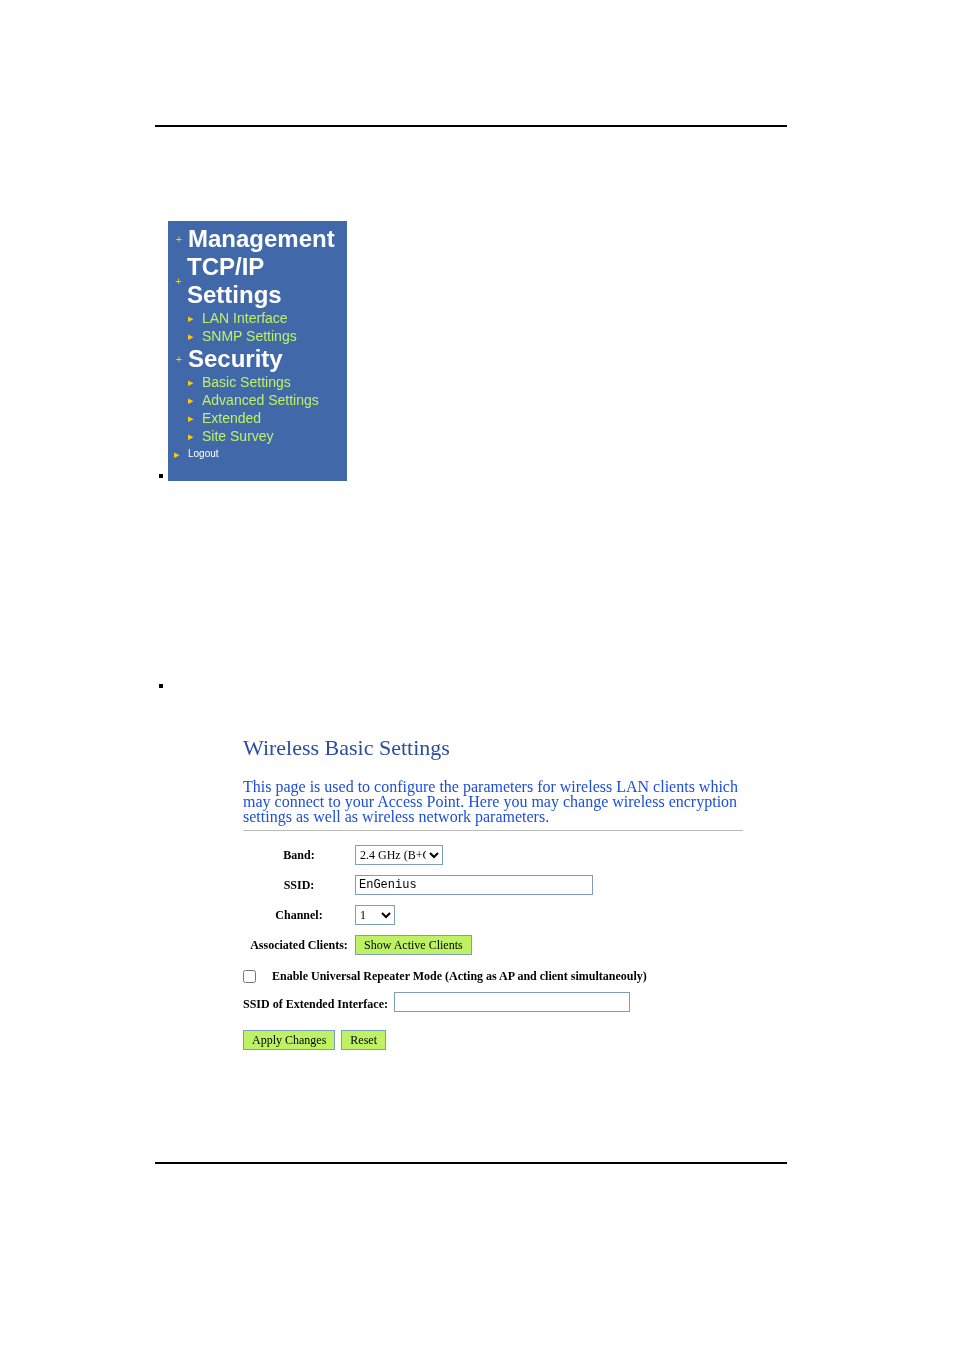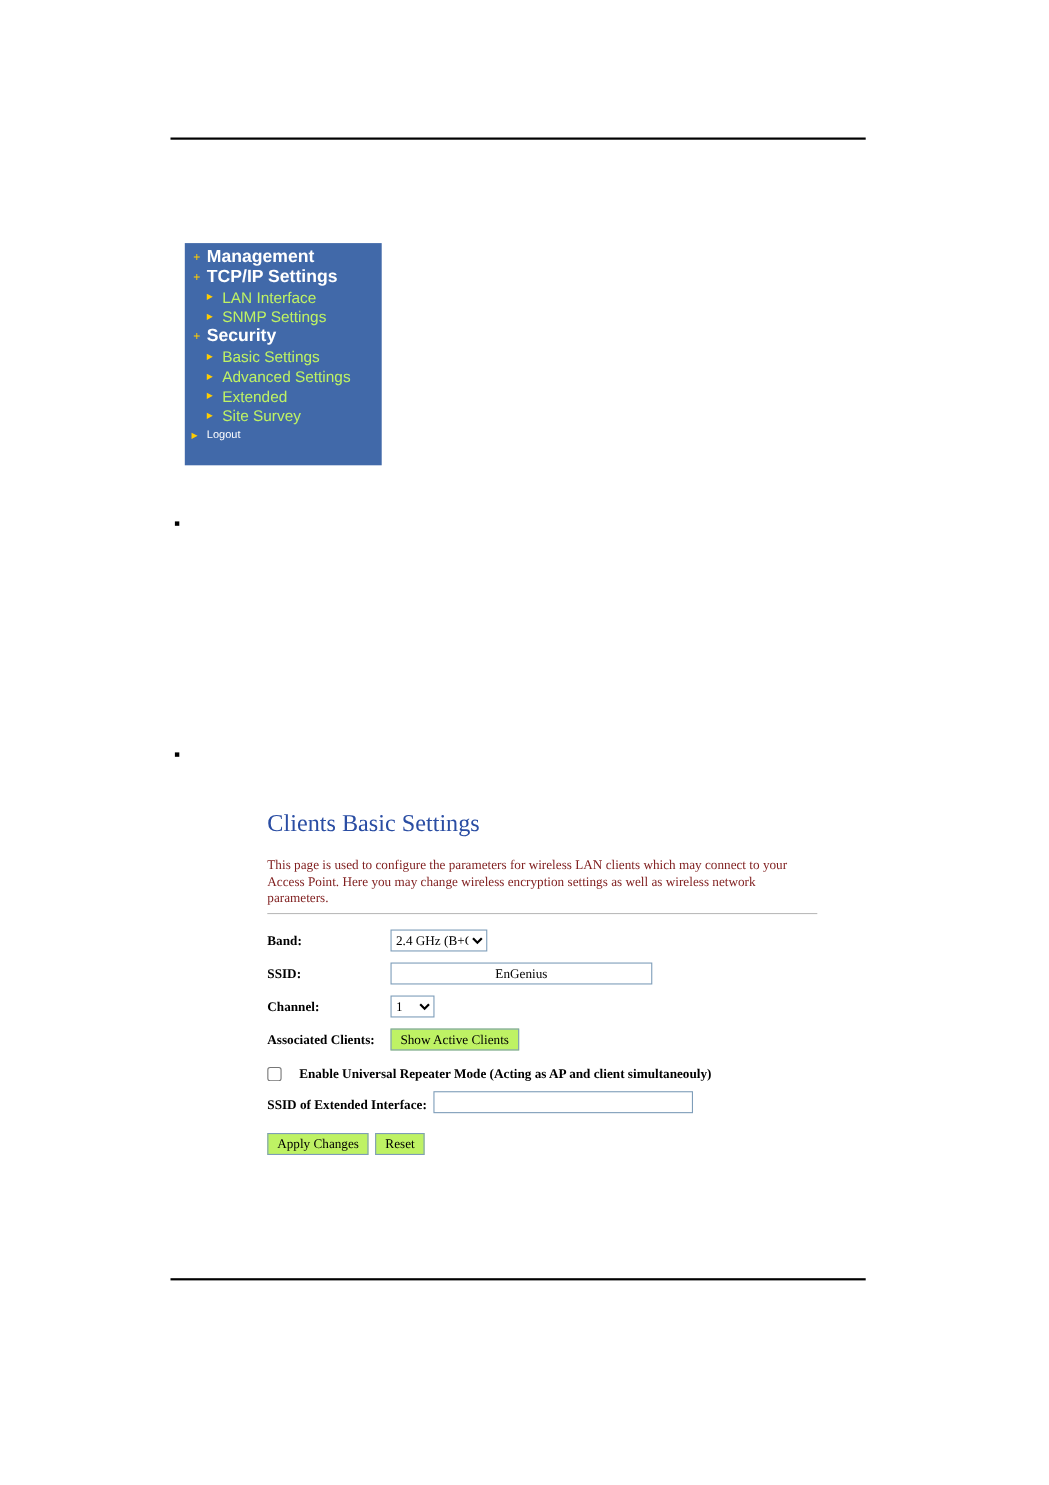--- a/index.html
+++ b/index.html
@@ -45,21 +45,21 @@
     align-items: center;
     padding-left: 6px;
   }
   .sidebar .top-row .plus {
     color: #ffcc00;
     font-size: 11px;
     width: 10px;
     text-align: center;
   }
   .sidebar .top-row .label {
-    font-size: 16px;
+    font-size: 24px;
     font-weight: bold;
     margin-left: 4px;
     color: #fff;
     letter-spacing: 0px;
   }
   .sidebar .sub-row {
     display: flex;
     align-items: center;
     padding-left: 20px;
     line-height: 18px;
@@ -109,59 +109,59 @@
     color: #000;
   }
   .panel h2 {
     color: #2a4da3;
     font-size: 22px;
     font-weight: normal;
     margin: 0 0 18px 0;
     font-family: "Times New Roman", serif;
   }
   .panel .desc {
-    font-size: 12px;
+    font-size: 16px;
     line-height: 15px;
-    color: #7f1d1d;
+    color: #1d4ed8;
     margin-bottom: 0;
     width: 500px;
   }
   .panel .thin-hr {
     border: none;
     border-top: 1px solid #bbb;
     margin: 6px 0 14px 0;
     width: 500px;
   }
   .panel .form-row {
     display: flex;
     align-items: center;
     margin-bottom: 10px;
     font-size: 12px;
   }
   .panel .form-row .lbl {
     width: 112px;
     font-weight: bold;
+    text-align: center;
   }
   .panel select.sel {
     font-size: 12px;
     height: 20px;
     border: 1px solid #7e9db9;
     background: #fff;
     font-family: "Times New Roman", serif;
   }
   .panel select.sel-band { width: 88px; }
   .panel select.sel-chan { width: 40px; }
   .panel input[type="text"].txt-ssid {
     width: 230px;
     height: 16px;
     font-size: 12px;
     border: 1px solid #7e9db9;
     padding: 1px 3px;
-    font-family: Liberation Serif, serif;
-    text-align: center;
+    font-family: Liberation Mono, monospace;
   }
   .panel .btn {
     font-size: 12px;
     height: 20px;
     border: 1px solid #7e9db9;
     background: #bef264;
     padding: 0 8px;
     font-family: "Times New Roman", serif;
     cursor: pointer;
   }
@@ -247,21 +247,21 @@
     <div class="logout-row">
       <span class="arrow">▸</span>
       <span class="label">Logout</span>
     </div>
   </div>
 
   <div class="bullet" style="left:159px; top:474px;"></div>
   <div class="bullet" style="left:159px; top:684px;"></div>
 
   <div class="panel">
-    <h2>Clients Basic Settings</h2>
+    <h2>Wireless Basic Settings</h2>
     <div class="desc">This page is used to configure the parameters for wireless LAN clients which may connect to your Access Point. Here you may change wireless encryption settings as well as wireless network parameters.</div>
     <hr class="thin-hr">
 
     <div class="form-row">
       <span class="lbl">Band:</span>
       <select class="sel sel-band">
         <option>2.4 GHz (B+G)</option>
       </select>
     </div>
 

